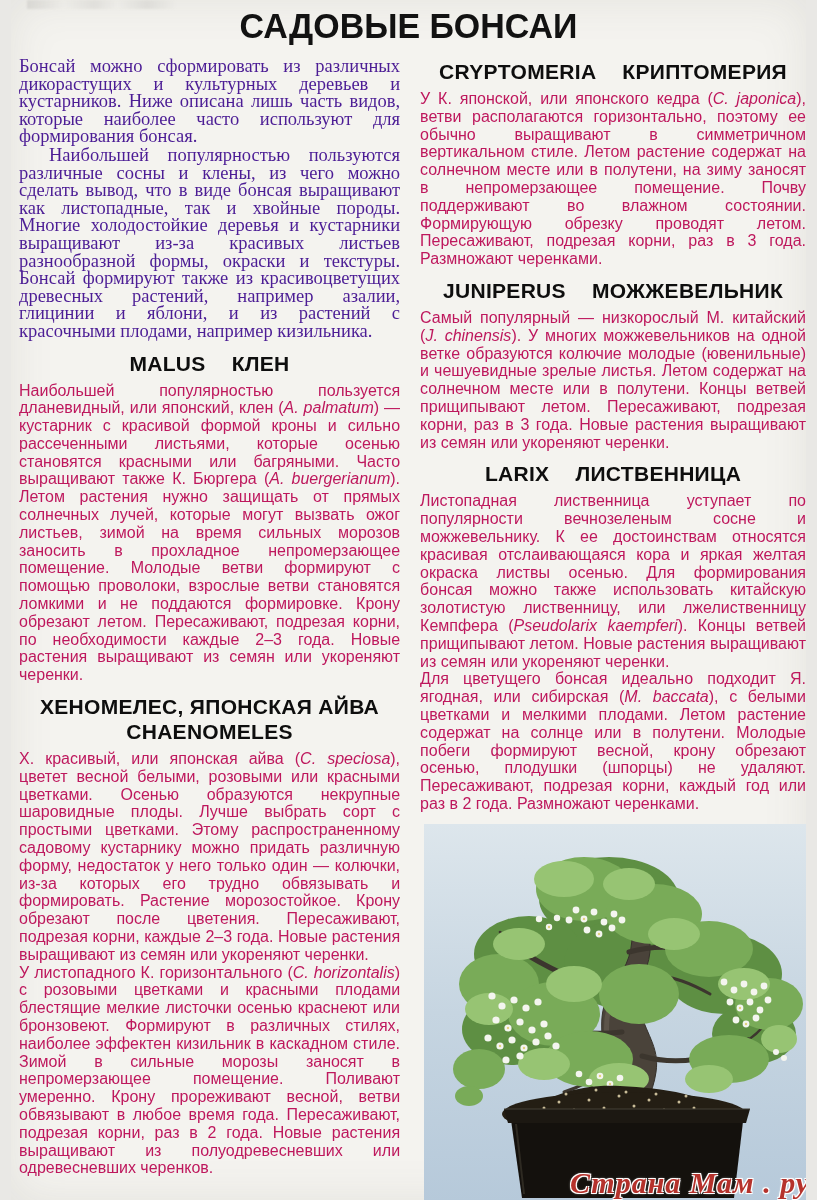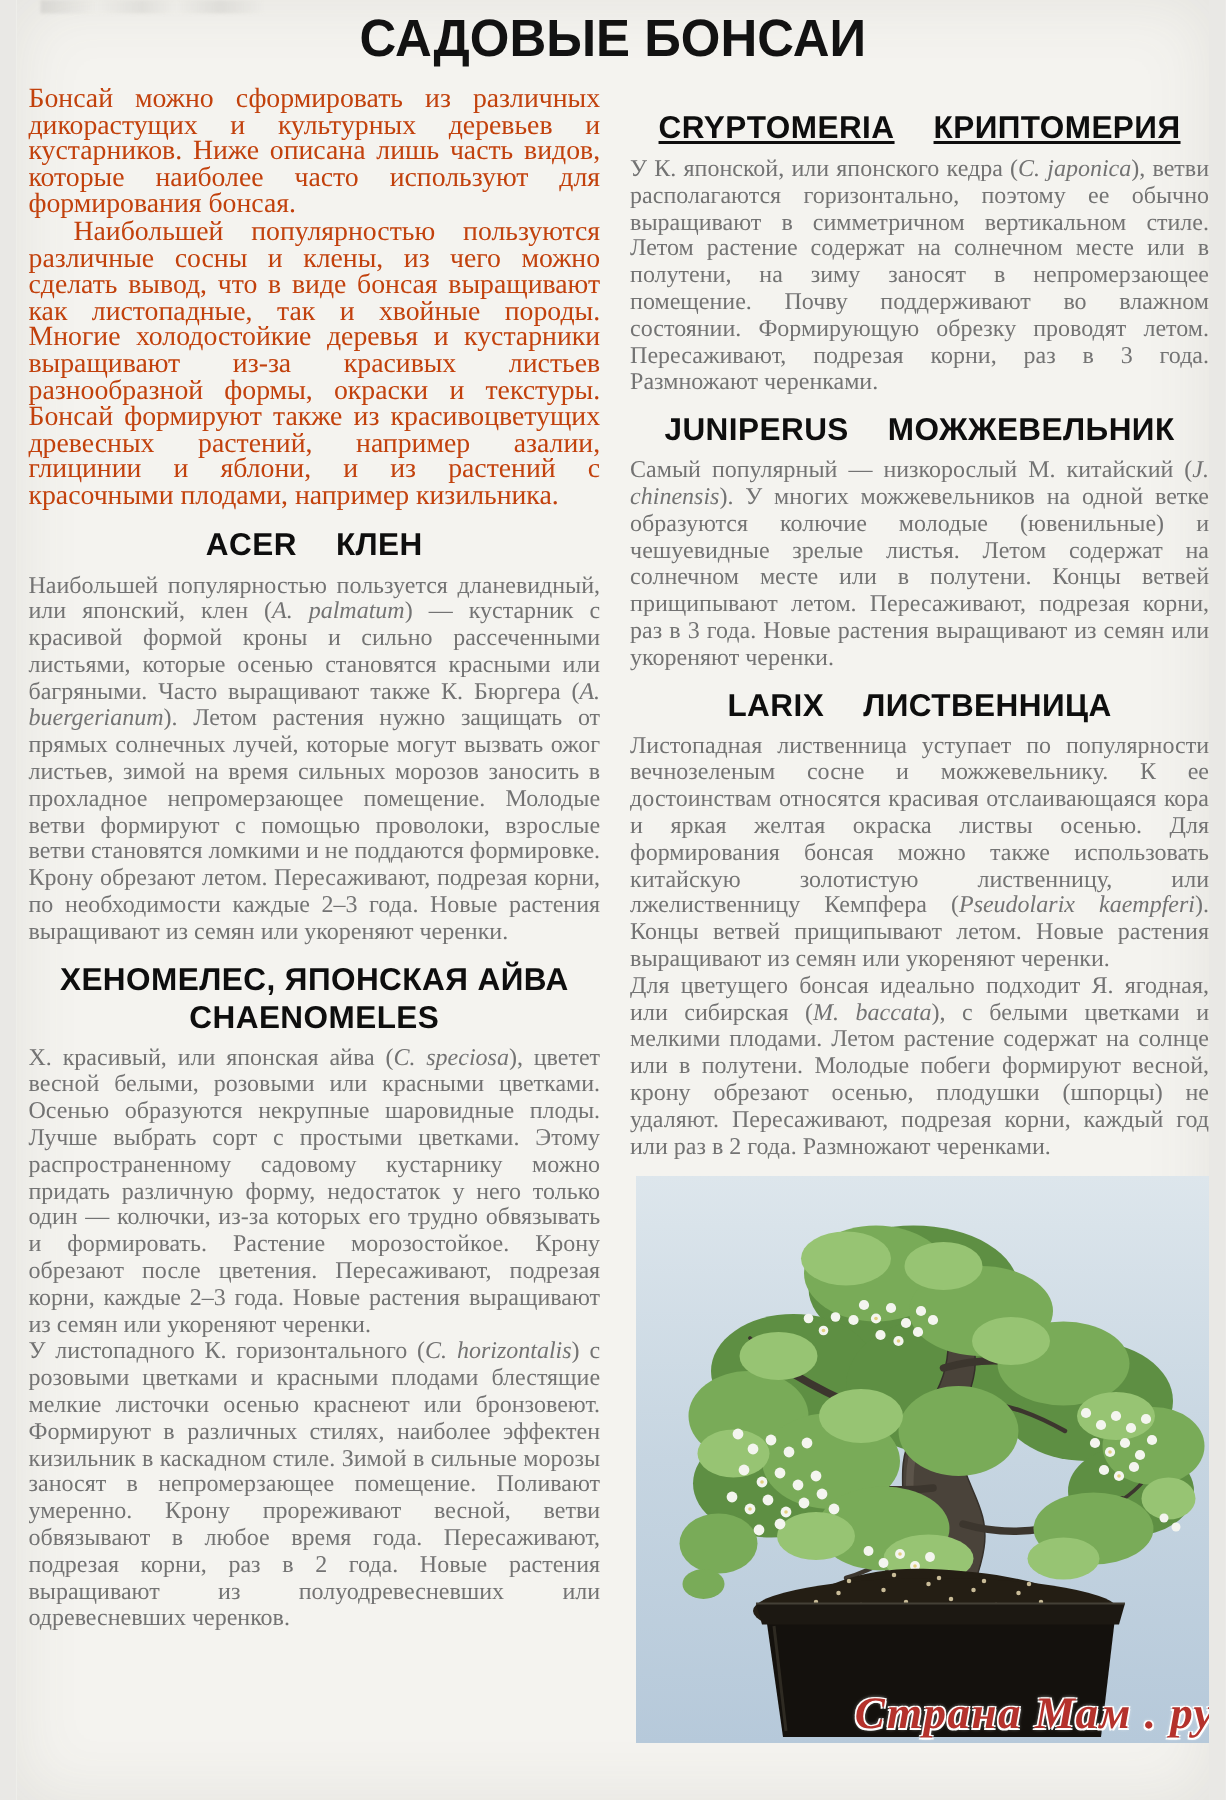--- a/index.html
+++ b/index.html
@@ -36,45 +36,45 @@
   }
   .col{min-width:0;}
   .col.left{width:392px;}
   .col.right{width:397px;margin-left:20px;}
   p{margin:0;}
   .serif{
     font-family:"Liberation Serif",serif;
     font-size:18.5px;
     line-height:17.6px;
     text-align:justify;
-    color:#c2410c;
+    color:#4c1d95;
     hyphens:auto;
   }
   .serif.indent{text-indent:30px;}
   .serif.first{margin-bottom:1px;}
   .serif.second{margin-bottom:10px;font-family:Liberation Serif, serif;}
   .sans{
-    font-family:Liberation Serif, serif;
+    font-family:Liberation Sans, sans-serif;
     font-size:16px;
     line-height:17.8px;
     text-align:justify;
-    color:#737373;
+    color:#be185d;
     hyphens:auto;
   }
   .sec-heading{
     margin:10px 0 6px 0;
     text-align:center;
     font-family:"Liberation Sans",sans-serif;
     font-weight:700;
     font-size:21px;
     line-height:25px;
     letter-spacing:.3px;
     color:#0e0e0e;
   }
-  .col.right .sec-heading.first-heading{margin-top:15px;text-decoration:underline;}
+  .col.right .sec-heading.first-heading{margin-top:1px;}
   .hgap{margin-left:26px;}
   .hline{display:block;}
   .photo{
     position:relative;
     width:392px;height:378px;
     margin:11px 0 0 4px;
     background:#c6d5e1;
   }
   .photo svg{display:block;width:392px;height:378px;}
   .watermark{
@@ -101,21 +101,21 @@
 
   <div class="title">САДОВЫЕ БОНСАИ</div>
 
   <div class="columns">
 
     <div class="col left">
       <p class="serif first"><span>Бонсай можно сформировать из различных дикорастущих и культурных деревьев и кустарников. Ниже описана лишь часть видов, которые наиболее часто используют для формирования бонсая.</span></p>
       <p class="serif indent second"><span>Наибольшей популярностью пользуются различные сосны и клены, из чего можно сделать вывод, что в виде бонсая выращивают как листопадные, так и хвойные породы. Многие холодостойкие деревья и кустарники выращивают из-за красивых листьев разнообразной формы, окраски и текстуры. Бонсай формируют также из красивоцветущих древесных растений, например азалии, глицинии и яблони, и из растений с красочными плодами, например кизильника.</span></p>
 
       <section>
-        <h2 class="sec-heading"><span>ACER</span><span class="hgap">КЛЕН</span></h2>
+        <h2 class="sec-heading"><span>MALUS</span><span class="hgap">КЛЕН</span></h2>
         <p class="sans"><span>Наибольшей популярностью пользуется дланевидный, или японский, клен (</span><i>A. palmatum</i><span>) — кустарник с красивой формой кроны и сильно рассеченными листьями, которые осенью становятся красными или багряными. Часто выращивают также К. Бюргера (</span><i>A. buergerianum</i><span>). Летом растения нужно защищать от прямых солнечных лучей, которые могут вызвать ожог листьев, зимой на время сильных морозов заносить в прохладное непромерзающее помещение. Молодые ветви формируют с помощью проволоки, взрослые ветви становятся ломкими и не поддаются формировке. Крону обрезают летом. Пересаживают, подрезая корни, по необходимости каждые 2–3 года. Новые растения выращивают из семян или укореняют черенки.</span></p>
       </section>
 
       <section>
         <h2 class="sec-heading">
             <span class="hline">ХЕНОМЕЛЕС, ЯПОНСКАЯ АЙВА</span>
             <span class="hline">CHAENOMELES</span>
           </h2>
         <p class="sans"><span>Х. красивый, или японская айва (</span><i>C. speciosa</i><span>), цветет весной белыми, розовыми или красными цветками. Осенью образуются некрупные шаровидные плоды. Лучше выбрать сорт с простыми цветками. Этому распространенному садовому кустарнику можно придать различную форму, недостаток у него только один — колючки, из-за которых его трудно обвязывать и формировать. Растение морозостойкое. Крону обрезают после цветения. Пересаживают, подрезая корни, каждые 2–3 года. Новые растения выращивают из семян или укореняют черенки.</span></p>
       </section>

